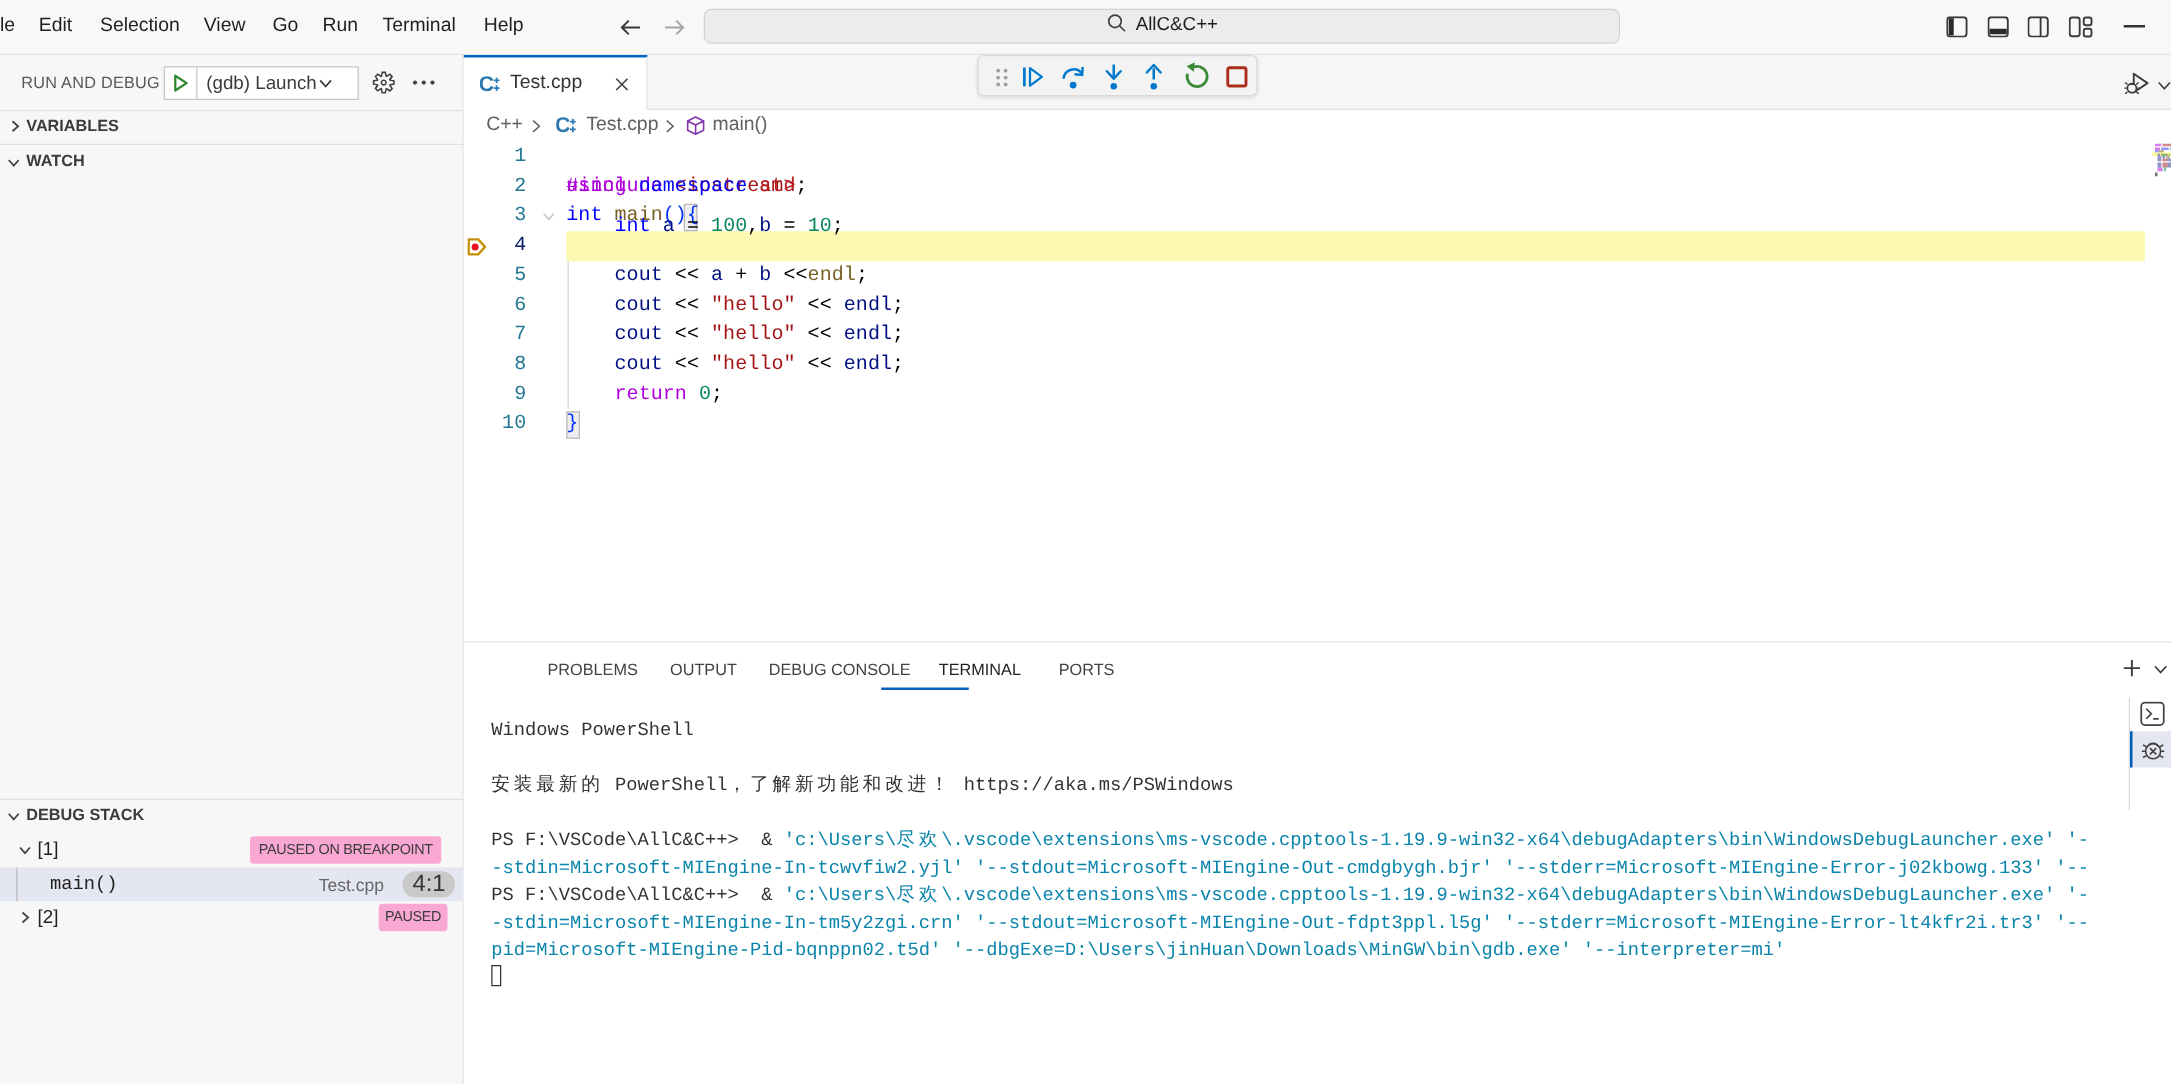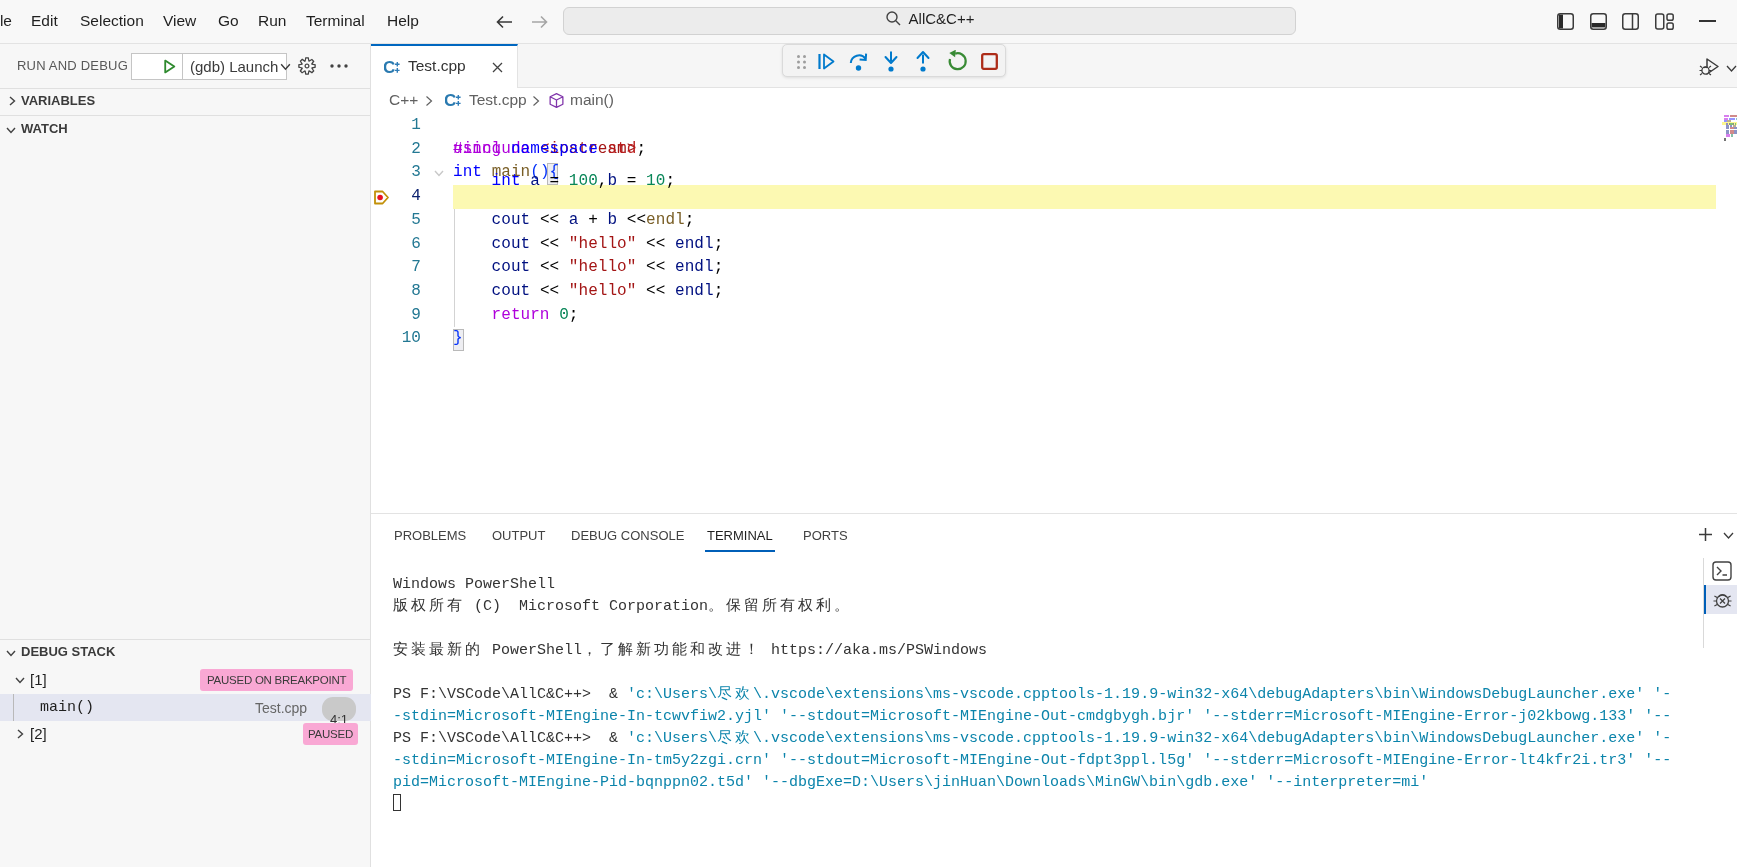--- a/index.html
+++ b/index.html
@@ -17,21 +17,21 @@
     background:#ececec; border:1px solid #d2d2d2; border-radius:6px; }
   #searchlabel { position:absolute; left:563px; width:733px; top:10px; text-align:center;
     font-size:15px; color:#1f1f1f; }
 
   
   #sidebar { left:0; top:44px; width:371px; height:823px; background:#f7f7f7;
     border-right:1px solid #e0e0e0; }
   .sbheader { position:absolute; font-size:13px; font-weight:bold; color:#3b3b3b; }
   .sbrow-border { position:absolute; left:0; width:371px; border-top:1px solid #e0e0e0; }
   #launchbox { position:absolute; left:131px; top:9px; width:156px; height:27px;
-    background:#ffffff; border:1px solid #c5c5c5; display:flex; align-items:center;padding-left:25px; }
+    background:#ffffff; border:1px solid #c5c5c5; display:flex; align-items:center; }
   .badge { position:absolute; background:#f9a8d4; color:#3b3b3b; font-size:11.5px; letter-spacing:-0.25px;
     border-radius:3px; height:22px; line-height:22px; padding:0 7px; white-space:nowrap; }
   #cs-sel { position:absolute; left:0; top:650px; width:371px; height:27px; background:#e4e6f1; }
 
   
   #tabstrip { left:371px; top:44px; width:1366px; height:44px; background:#f6f6f6;
     border-bottom:1px solid #e3e3e3; }
   #tab1 { position:absolute; left:0px; top:0px; width:147px; height:45px; background:#ffffff;
     border-top:2px solid #0067c0; border-right:1px solid #e3e3e3; }
   #breadcrumbs { left:371px; top:88px; width:1366px; height:26px; background:#fff;
@@ -47,21 +47,21 @@
   .ns { color:#b91c1c; } .br { color:#0431fa; } .op { color:#000000; }
   .bracket-box { position:absolute; background:#eeeef2; border:1px solid #b9b9b9; }
 
   
   #dbgbar { left:782px; top:44px; width:224px; height:33px; background:#f3f3f3;
     border:1px solid #dadada; border-radius:5px; box-shadow:0 1px 3px rgba(0,0,0,.10); }
 
   
   #panel { left:371px; top:513px; width:1366px; height:354px; background:#fff;
     border-top:1px solid #e3e3e3; }
-  .ptab { position:absolute; top:14px; font-size:13px; color:#424242; }
+  .ptab { position:absolute; top:14px; font-size:13px; color:#424242;margin-left:44px; }
   #term { position:absolute; left:22px; top:60px; font-family:"Liberation Mono",monospace;
     font-size:15px; line-height:22px; color:#333333; }
   .tl { white-space:pre; height:22px; }
   .cjk { letter-spacing:3px; }
   .tl { } .teal { color:#0b84ab; }
 </style>
 </head>
 <body>
 <div id="stage">
 
@@ -151,21 +151,21 @@
     <svg class="abs" style="left:14px;top:630px;" width="12" height="12" viewBox="0 0 12 12">
         <path d="M2 4 L6 8.5 L10 4" stroke="#424242" stroke-width="1.4" fill="none"></path>
       </svg>
     <span class="abs" style="left:30px;top:627px;font-size:15px;color:#1f1f1f;">[1]</span>
     <span class="badge" style="left:200px;top:625px;">PAUSED ON BREAKPOINT</span>
 
     <div id="cs-sel"></div>
     <div class="abs" style="left:13px;top:650px;width:1px;height:27px;background:#b9b9b9;"></div>
     <span class="abs mono" style="left:40px;top:655px;font-size:15px;color:#1f1f1f;">main()</span>
     <span class="abs" style="left:255px;top:656px;font-size:14px;color:#666;">Test.cpp</span>
-    <span class="abs" style="left:322px;top:653px;background:#c9c9c9;border-radius:11px;font-size:13px;color:#333;height:21px;line-height:21px;padding:12px 8px;">4:1</span>
+    <span class="abs" style="left:322px;top:653px;background:#c9c9c9;border-radius:11px;font-size:19px;color:#333;height:21px;line-height:21px;padding:0 8px;">4:1</span>
 
     <svg class="abs" style="left:14px;top:684px;" width="12" height="12" viewBox="0 0 12 12">
         <path d="M4 2 L8.5 6 L4 10" stroke="#424242" stroke-width="1.4" fill="none"></path>
       </svg>
     <span class="abs" style="left:30px;top:681px;font-size:15px;color:#1f1f1f;">[2]</span>
     <span class="badge" style="left:303px;top:679px;padding:0 5px;">PAUSED</span>
   </div>
 
   <div class="abs" id="tabstrip">
     <div id="tab1">
@@ -344,21 +344,20 @@
     <div class="abs" style="left:1333px;top:71px;width:2px;height:29px;background:#005fb8;"></div>
     <svg class="abs" style="left:1341px;top:75px;" width="21" height="21" viewBox="0 0 21 21">
       <circle cx="10.5" cy="12" r="6" fill="none" stroke="#424242" stroke-width="1.3"></circle>
       <path d="M6.5 8 a4.5 4.5 0 0 1 8 0" fill="none" stroke="#424242" stroke-width="1.3"></path>
       <path d="M4.5 12 h-3 M16.5 12 h3 M5.2 8.5 l-2.8 -1.5 M15.8 8.5 l2.8 -1.5 M5.2 15.5 l-2.8 1.5 M15.8 15.5 l2.8 1.5" stroke="#424242" stroke-width="1.2"></path>
       <path d="M8 9.5 l5 5 M13 9.5 l-5 5" stroke="#424242" stroke-width="1.3"></path>
     </svg>
 
     <div id="term">
 <div class="tl">Windows PowerShell</div>
-<div class="tl"><span class="cjk">版权所有</span> (C)  Microsoft Corporation<span class="cjk">。保留所有权利。</span></div>
 <div class="tl">&nbsp;</div>
 <div class="tl"><span class="cjk">安装最新的</span> PowerShell<span class="cjk">，了解新功能和改进！</span> https://aka.ms/PSWindows</div>
 <div class="tl">&nbsp;</div>
 <div class="tl">PS F:\VSCode\AllC&amp;C++&gt;  &amp; <span class="teal">'c:\Users\<span class="cjk">尽欢</span>\.vscode\extensions\ms-vscode.cpptools-1.19.9-win32-x64\debugAdapters\bin\WindowsDebugLauncher.exe' '-</span></div>
 <div class="tl teal">-stdin=Microsoft-MIEngine-In-tcwvfiw2.yjl' '--stdout=Microsoft-MIEngine-Out-cmdgbygh.bjr' '--stderr=Microsoft-MIEngine-Error-j02kbowg.133' '--</div>
 <div class="tl">PS F:\VSCode\AllC&amp;C++&gt;  &amp; <span class="teal">'c:\Users\<span class="cjk">尽欢</span>\.vscode\extensions\ms-vscode.cpptools-1.19.9-win32-x64\debugAdapters\bin\WindowsDebugLauncher.exe' '-</span></div>
 <div class="tl teal">-stdin=Microsoft-MIEngine-In-tm5y2zgi.crn' '--stdout=Microsoft-MIEngine-Out-fdpt3ppl.l5g' '--stderr=Microsoft-MIEngine-Error-lt4kfr2i.tr3' '--</div>
 <div class="tl teal">pid=Microsoft-MIEngine-Pid-bqnppn02.t5d' '--dbgExe=D:\Users\jinHuan\Downloads\MinGW\bin\gdb.exe' '--interpreter=mi'</div>
 <div class="tl"><span style="display:inline-block;width:8px;height:17px;border:1px solid #333;vertical-align:-3px;"></span></div>
     </div>

